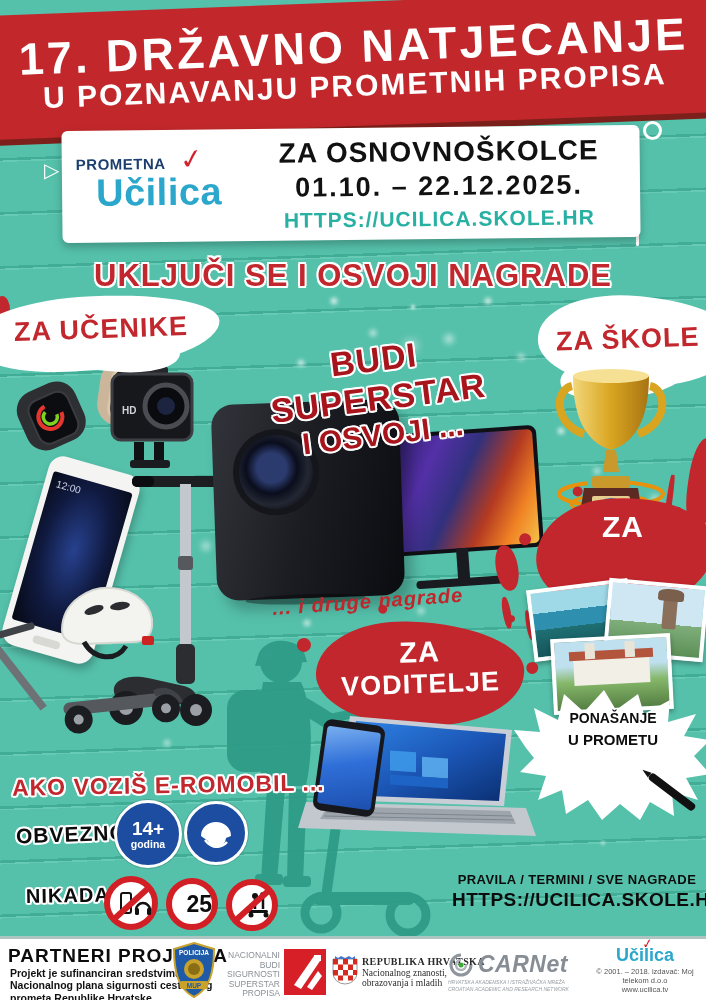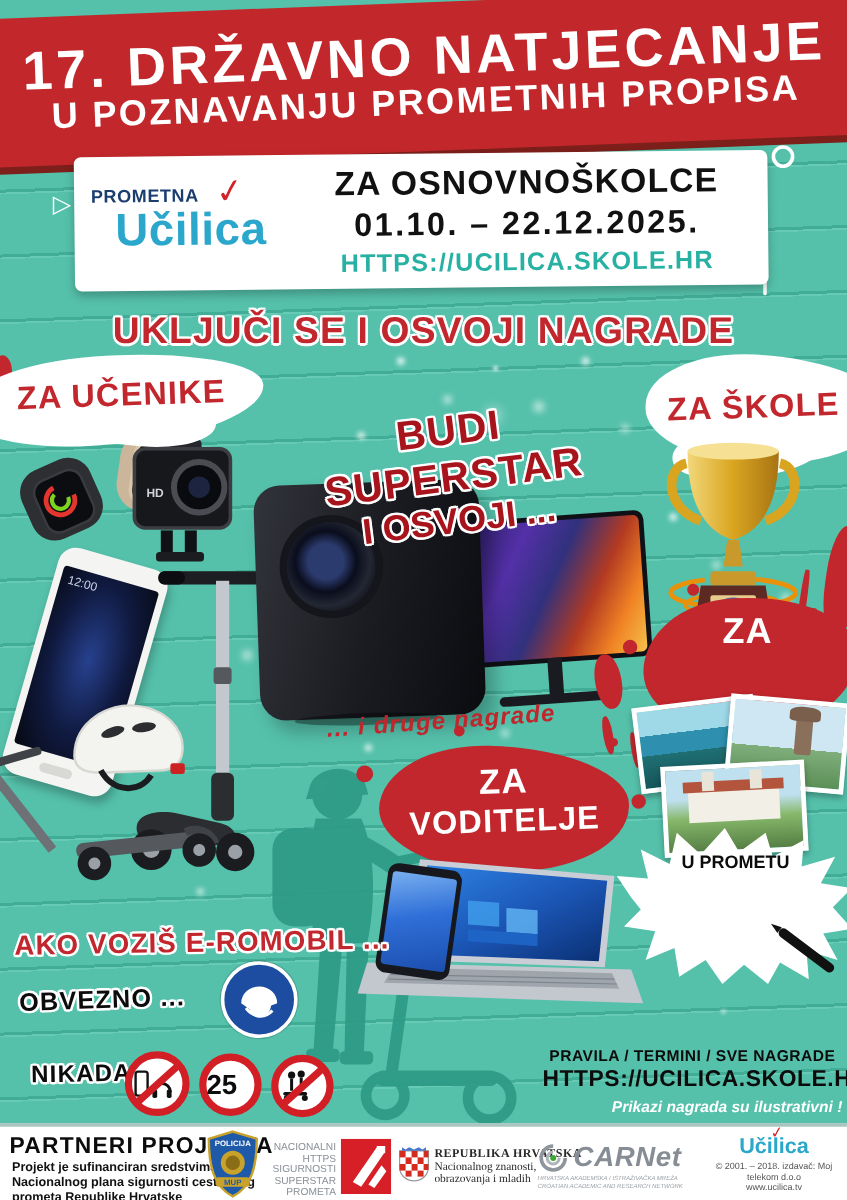--- a/index.html
+++ b/index.html
@@ -88,21 +88,21 @@
   
   .rsplash{background:#c1272d;z-index:4;border-radius:46% 58% 52% 48%/56% 46% 58% 50%;}
   .rsplash .dots{position:absolute;left:0;top:0;width:4px;height:4px;border-radius:50%;background:#c1272d;}
   .rlbl{color:#fff;font-weight:800;text-align:center;z-index:5;letter-spacing:1px;}
   
   .burst-txt{z-index:6;color:#0c0c0c;font-weight:800;text-align:center;line-height:1.5;}
   
   .sign-blue{border-radius:50%;background:#1c4da1;border:3px solid #fff;box-shadow:0 0 0 1px rgba(0,0,0,.15);
     color:#fff;display:flex;flex-direction:column;align-items:center;justify-content:center;z-index:6;}
   .sign-no{border-radius:50%;background:#fff;border:6px solid #d21f26;z-index:6;position:absolute;
-    display:flex;align-items:center;justify-content:flex-start;}
+    display:flex;align-items:center;justify-content:flex-end;}
   .sign-no .bar{position:absolute;left:-4%;top:46%;width:108%;height:6px;background:#d21f26;transform:rotate(-42deg);}
   
   .binfo{left:452px;top:872px;width:250px;text-align:center;z-index:6;color:#0c0c0c;}
   .binfo .rl{font-size:13px;font-weight:800;letter-spacing:.4px;}
   .binfo .u{font-size:19px;font-weight:800;letter-spacing:.5px;margin-top:2px;}
   .binfo .d{font-size:13px;font-weight:700;font-style:italic;color:#fff;text-align:right;margin-top:4px;}
   
   .footer{left:0;top:936px;width:706px;height:64px;background:#fff;z-index:7;
     border-top:3px solid rgba(20,90,75,.35);}
   .footer .heading{position:absolute;left:8px;top:6px;font-size:19px;font-weight:800;color:#0c0c0c;letter-spacing:1px;}
@@ -350,27 +350,32 @@
     <line x1="26" y1="104" x2="216" y2="108" stroke="#7e858d" stroke-width="1"></line>
   </svg>
   <div class="abs bphone">
       <div class="scr"></div>
     </div>
 
   <svg class="abs" style="left:512px;top:688px;z-index:5;" width="200" height="138" viewBox="0 0 200 138">
     <polygon fill="#fff" points="14,60 2,42 28,44 22,20 46,32 52,6 72,24 92,2 104,22 126,6 132,26 158,12 156,34 184,26 172,48 198,52 182,68 198,86 174,90 186,112 160,104 162,128 138,114 128,132 108,116 90,132 76,112 54,126 50,102 26,112 34,88 8,84 22,70"></polygon>
   </svg>
   <div class="abs burst-txt" style="left:524px;top:708px;width:178px;">
+    <div style="font-size:14px;">PONAŠANJE</div>
     <div style="font-size:15px;">U PROMETU</div>
   </div>
   <div class="abs marker-pen"></div>
 
   <div class="abs lbl red ow" style="left:12px;top:772px;font-size:23px;transform:rotate(-1deg);z-index:6;">AKO VOZIŠ E-ROMOBIL ...</div>
 
   <div class="abs lbl ow" style="left:16px;top:822px;font-size:21px;color:#0c0c0c;transform:rotate(-2deg);z-index:6;">OBVEZNO ...</div>
+  <div class="abs sign-blue" style="left:114px;top:800px;width:62px;height:62px;">
+    <div style="font-size:19px;font-weight:800;line-height:1;">14+</div>
+    <div style="font-size:10.5px;font-weight:700;">godina</div>
+  </div>
   <div class="abs sign-blue" style="left:184px;top:801px;width:58px;height:58px;">
     <svg width="38" height="34" viewBox="0 0 38 34">
       <path d="M4,20 a15,14 0 0 1 30,0 l-5,2 c-1,6 -5,10 -10,10 -4,0 -7,-3 -8,-7 z" fill="#fff"></path>
       <path d="M8,24 C14,32 24,33 30,26" fill="none" stroke="#fff" stroke-width="2.5"></path>
     </svg>
   </div>
 
   <div class="abs lbl ow" style="left:26px;top:884px;font-size:20px;color:#0c0c0c;transform:rotate(-1deg);z-index:6;">NIKADA ...</div>
   <div class="sign-no" style="left:104px;top:876px;width:42px;height:42px;">
     <svg width="34" height="30" viewBox="0 0 34 30">
@@ -392,21 +397,20 @@
       <rect x="4" y="19" width="20" height="3" rx="1.5" fill="#111"></rect>
       <circle cx="7" cy="24" r="2.5" fill="#111"></circle>
         <circle cx="22" cy="24" r="2.5" fill="#111"></circle>
     </svg>
     <div class="bar"></div>
   </div>
 
   <div class="abs binfo">
     <div class="rl">PRAVILA / TERMINI / SVE NAGRADE</div>
     <div class="u">HTTPS://UCILICA.SKOLE.HR</div>
-    <div class="d">Prikazi nagrada su ilustrativni !</div>
   </div>
 
   <div class="splat" style="right:-10px;top:438px;width:28px;height:92px;border-radius:45%;transform:rotate(8deg);z-index:3;
        box-shadow:-20px 64px 0 -8px #c1272d,-10px 96px 0 -10px #c1272d,-30px 30px 0 -11px #c1272d;"></div>
   <div class="splat" style="left:-6px;top:296px;width:16px;height:28px;border-radius:50%;z-index:3;
        box-shadow:10px 40px 0 -5px #a8332c;"></div>
   <div class="splat" style="left:496px;top:545px;width:22px;height:46px;border-radius:48%;transform:rotate(-10deg);z-index:3;
        box-shadow:-8px 44px 0 -7px #c1272d,12px 60px 0 -8px #c1272d;"></div>
 
   <div class="abs footer">
@@ -421,24 +425,24 @@
       <path d="M24,2 L44,8 C44,30 40,48 24,56 C8,48 4,30 4,8 Z" fill="#1e5aa8" stroke="#c9a22c" stroke-width="2"></path>
       <text x="24" y="14" text-anchor="middle" fill="#fff" font-size="6.5" font-weight="bold" font-family="Liberation Sans,sans-serif"><tspan>POLICIJA</tspan></text>
       <circle cx="24" cy="28" r="10" fill="#c9a22c"></circle>
       <circle cx="24" cy="28" r="6" fill="#8a6d14"></circle>
       <rect x="10" y="40" width="28" height="8" rx="2" fill="#c9a22c"></rect>
       <text x="24" y="46.5" text-anchor="middle" fill="#1e5aa8" font-size="6.5" font-weight="bold" font-family="Liberation Sans,sans-serif"><tspan>MUP</tspan></text>
     </svg>
 
     <div class="planlines">
       <div>NACIONALNI</div>
-      <div>HTTPS</div>
+      <div>BUDI</div>
       <div>SIGURNOSTI</div>
       <div>SUPERSTAR</div>
-      <div>PROMETA</div>
+      <div>PROPISA</div>
     </div>
 
     <svg style="position:absolute;left:284px;top:10px;" width="42" height="46" viewBox="0 0 42 46">
       <rect x="0" y="0" width="42" height="46" fill="#d61f26"></rect>
       <polygon points="10,36 30,7 36,12 17,40" fill="#fff"></polygon>
       <polygon points="23,38 34,22 38,27 28,41" fill="#fff"></polygon>
       <rect x="30" y="6" width="7" height="6" fill="#fff"></rect>
     </svg>
 
     <svg style="position:absolute;left:332px;top:16px;" width="26" height="30" viewBox="0 0 26 30">

